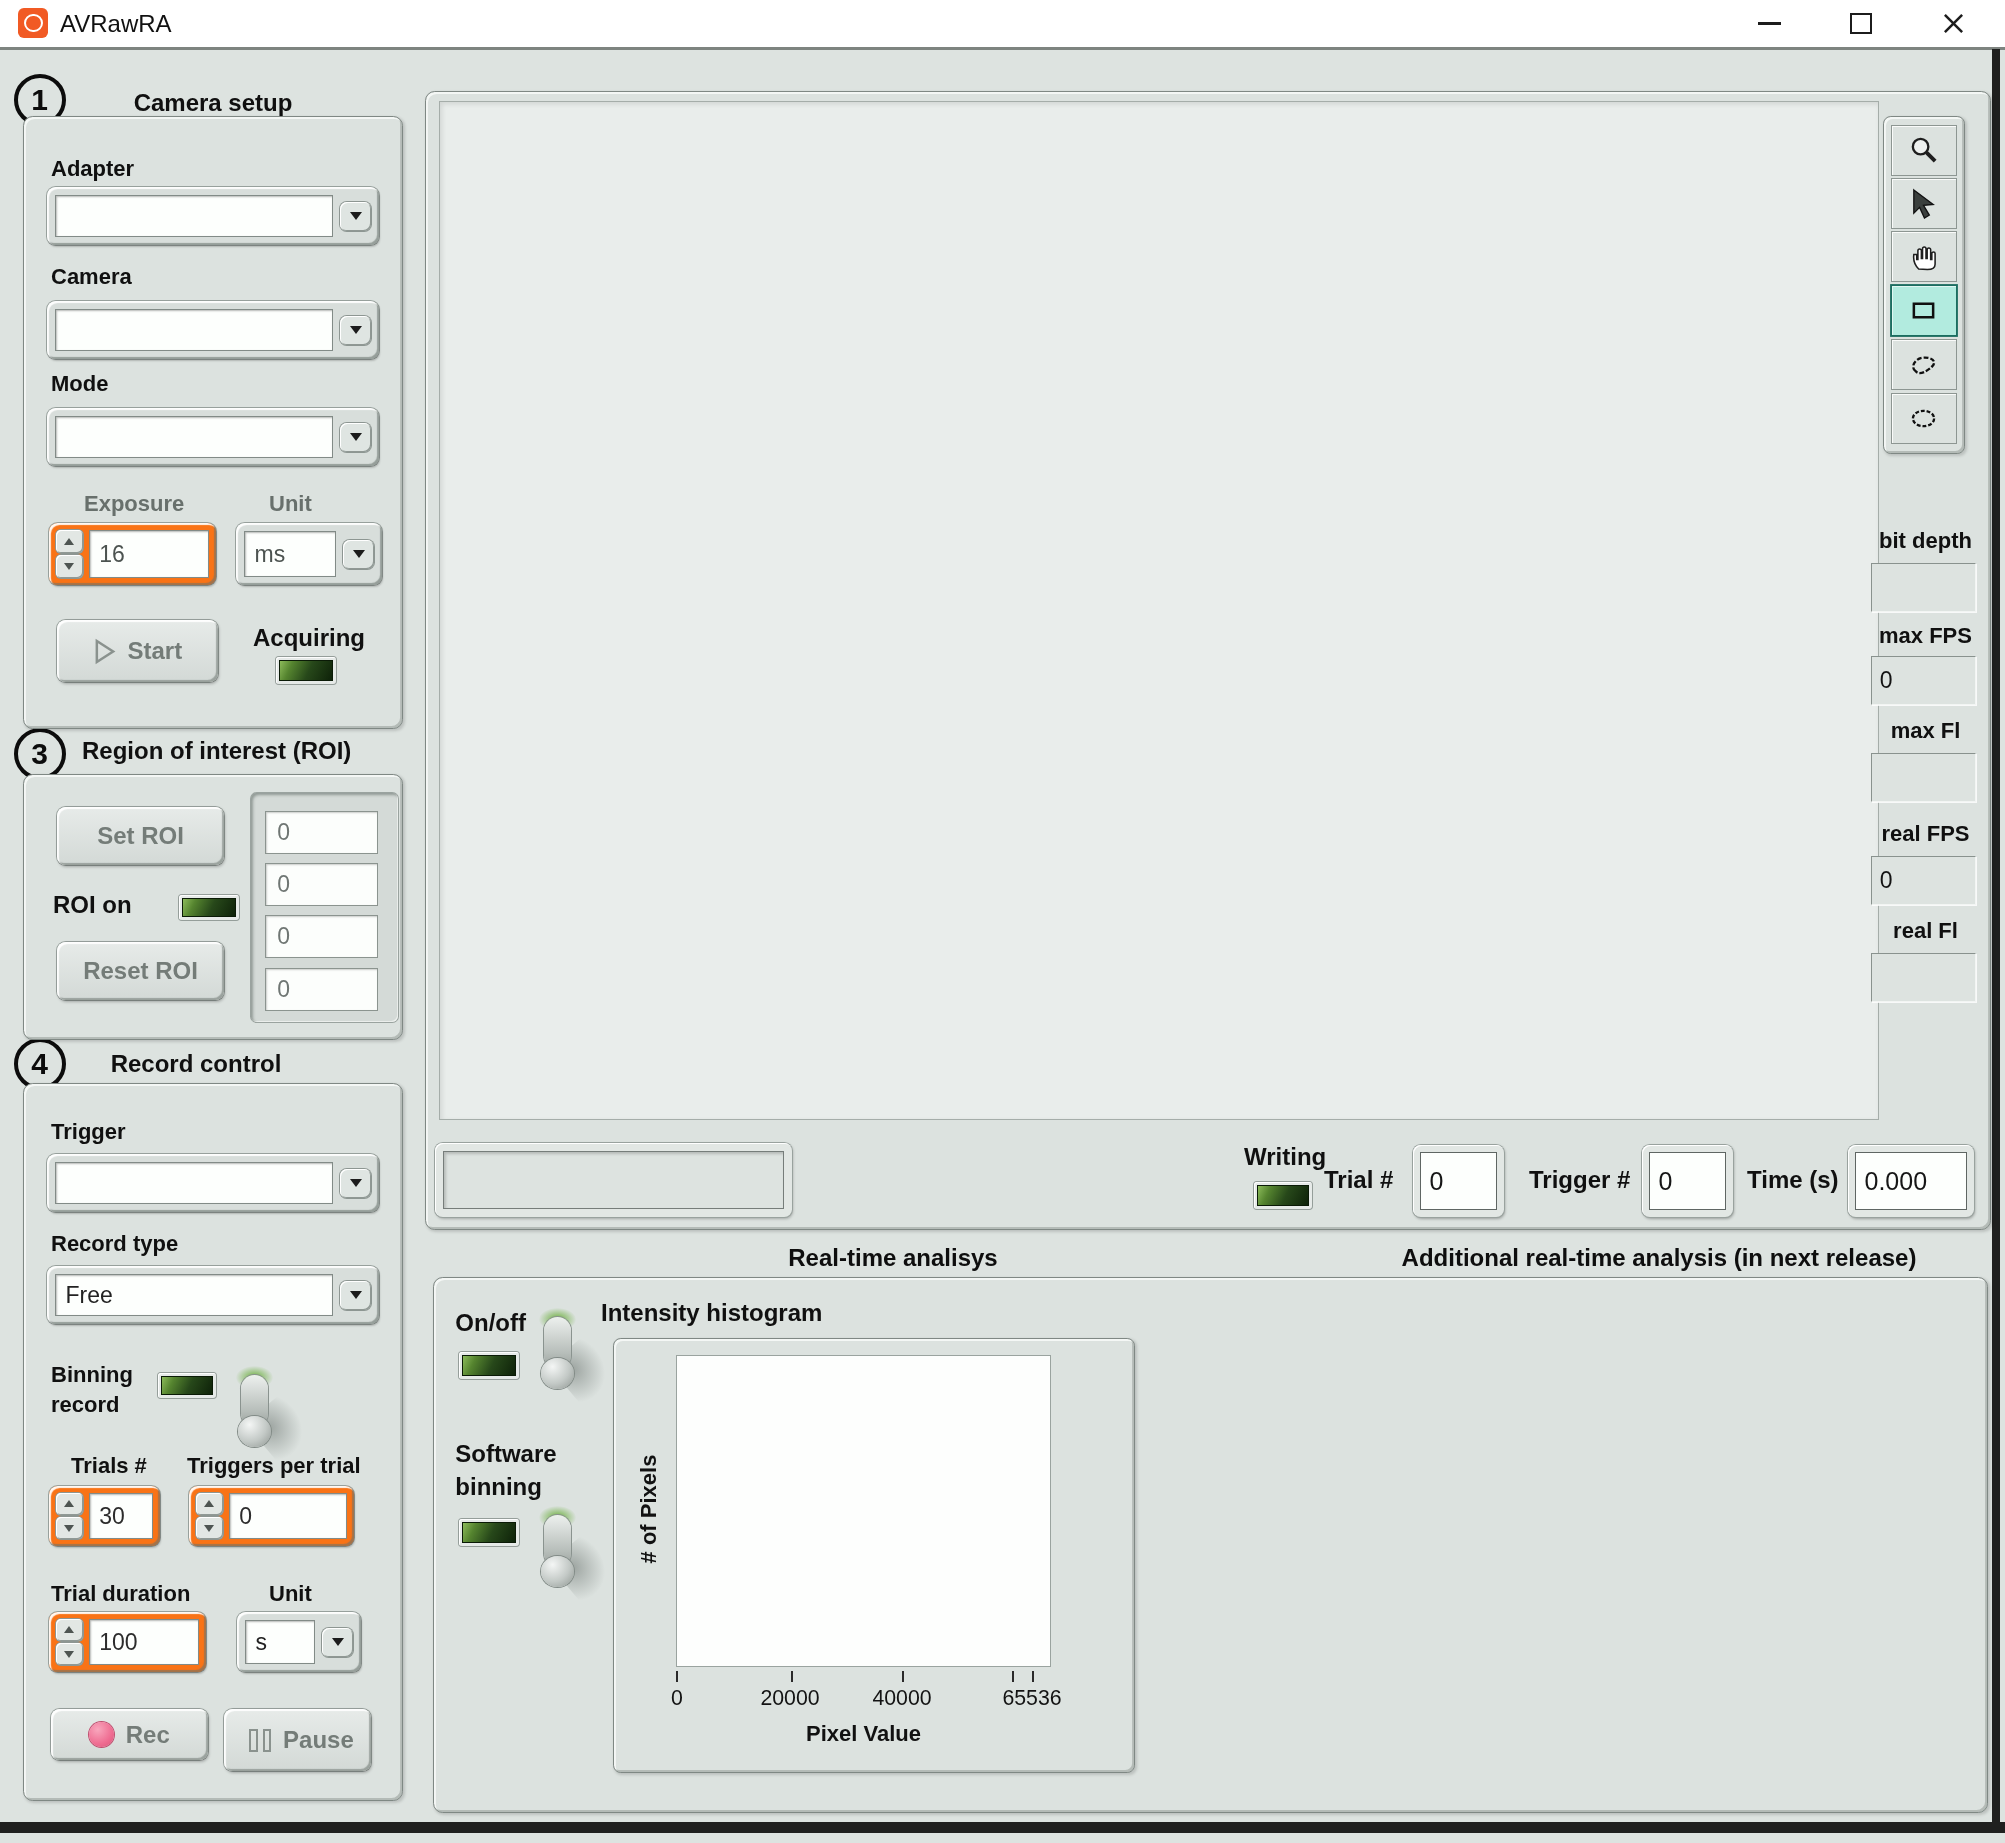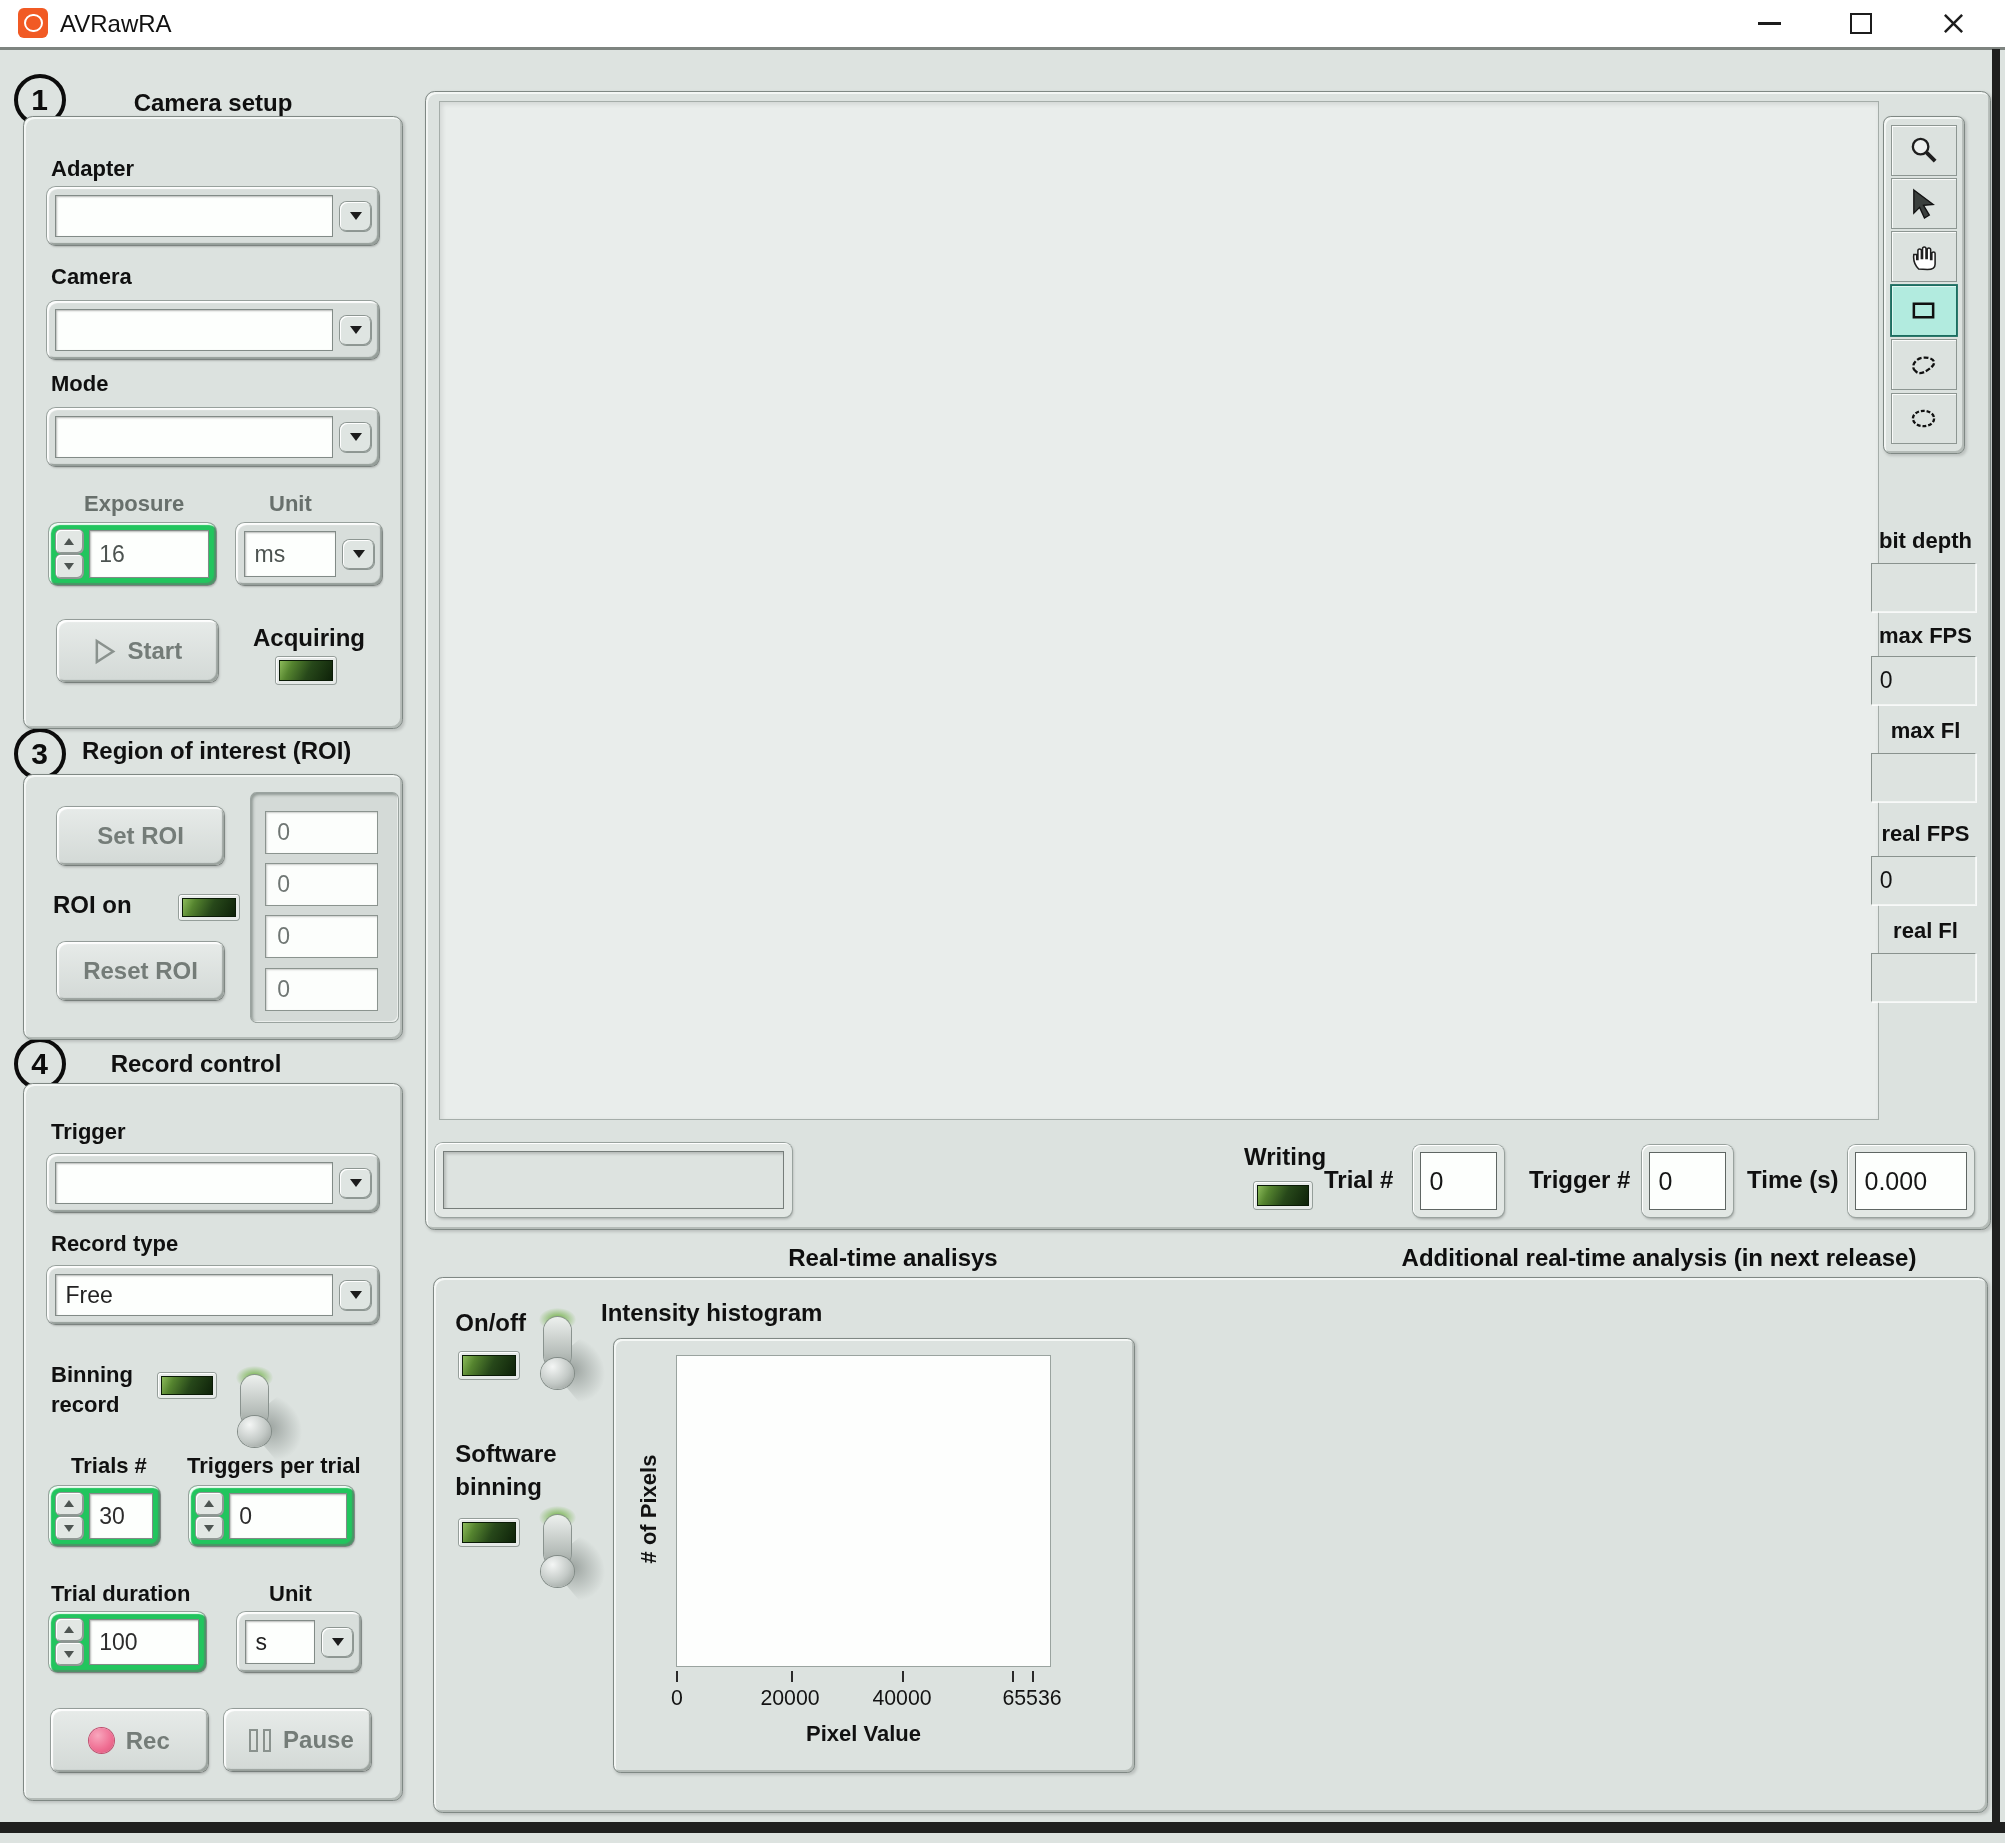--- a/index.html
+++ b/index.html
@@ -33,21 +33,21 @@
   .combo { position:absolute; display:flex; align-items:center; background:#d8dedb; border-radius:8.7px; padding:7.8px;
            box-shadow: inset 1.9px 1.9px 1px rgba(255,255,255,.95), inset -1.9px -1.9px 1px rgba(105,115,110,.6), 1px 1.9px 1.9px rgba(0,0,0,.2), 0 0 0 1px #99a29e; }
   .combo .cf { flex:1; height:100%; background:#fdfffd; border:1px solid #828b87; box-shadow:inset 1px 1px 1.9px rgba(0,0,0,.28);
                font-size:23px; color:#222; display:flex; align-items:center; padding-left:9.7px; }
   .combo .cb { width:31px; height:29px; margin-left:6.8px; border-radius:6.8px; background:#dfe5e2; flex:none;
                box-shadow: inset 1px 1px 0 #fff, inset -1px -1px 0 rgba(110,120,115,.7), 0 0 0 1px #8d9692;
                display:flex; align-items:center; justify-content:center; }
   .tri { width:0; height:0; border-left:6.8px solid transparent; border-right:6.8px solid transparent; border-top:8.7px solid #1c1c1c; }
 
   
-  .spinner { position:absolute; display:flex; align-items:stretch; background:#22c55e; border-radius:8.7px; padding:6.8px;
+  .spinner { position:absolute; display:flex; align-items:stretch; background:#f97316; border-radius:8.7px; padding:6.8px;
              box-shadow: inset 1.9px 1.9px 1px rgba(255,255,255,.95), inset -1.9px -1.9px 1px rgba(105,115,110,.6), 1px 1.9px 1.9px rgba(0,0,0,.2), 0 0 0 1px #99a29e; }
   .spin-col { width:27px; display:flex; flex-direction:column; gap:2.9px; margin-right:5.8px; }
   .spin-btn { flex:1; border-radius:4.9px; background:#e2e7e4; display:flex; align-items:center; justify-content:center;
               box-shadow: inset 1px 1px 0 #fff, inset -1px -1px 0 rgba(110,120,115,.7), 0 0 0 1px #8d9692; }
   .tri-u { width:0; height:0; border-left:5.8px solid transparent; border-right:5.8px solid transparent; border-bottom:7.8px solid #4e5552; }
   .tri-d { width:0; height:0; border-left:5.8px solid transparent; border-right:5.8px solid transparent; border-top:7.8px solid #4e5552; }
   .spin-field { flex:1; background:#fdfffd; border:1px solid #828b87; box-shadow:inset 1px 1px 1.9px rgba(0,0,0,.28);
                 font-size:23px; color:#2c2c2c; display:flex; align-items:center; padding-left:9.7px; }
 
   
@@ -278,21 +278,21 @@
       </div>
       <div class="spin-field">100</div>
     </div>
     <div class="combo" style="left:213px;top:528px;width:124px;height:60px;">
       <div class="cf">s</div>
       <div class="cb">
           <span class="tri"></span>
         </div>
     </div>
 
-    <div class="btn3d" style="left:27px;top:625px;width:157px;height:63px;">
+    <div class="btn3d" style="left:27px;top:625px;width:157px;height:51px;">
       <span style="width:25px;height:25px;border-radius:50%;background:radial-gradient(circle at 35% 30%, #f8a7bd, #ef6d92 60%, #d95579);box-shadow:0 0 0 1px #c04f70;"></span>
       <span>Rec</span>
     </div>
     <div class="btn3d" style="left:200px;top:625px;width:147px;height:62px;padding-left:8px;">
       <span style="display:flex;gap:4.9px;">
         <span style="width:8.7px;height:23px;border:2.4px solid #8a928e;"></span>
         <span style="width:8.7px;height:23px;border:2.4px solid #8a928e;"></span>
       </span>
       <span>Pause</span>
     </div>

